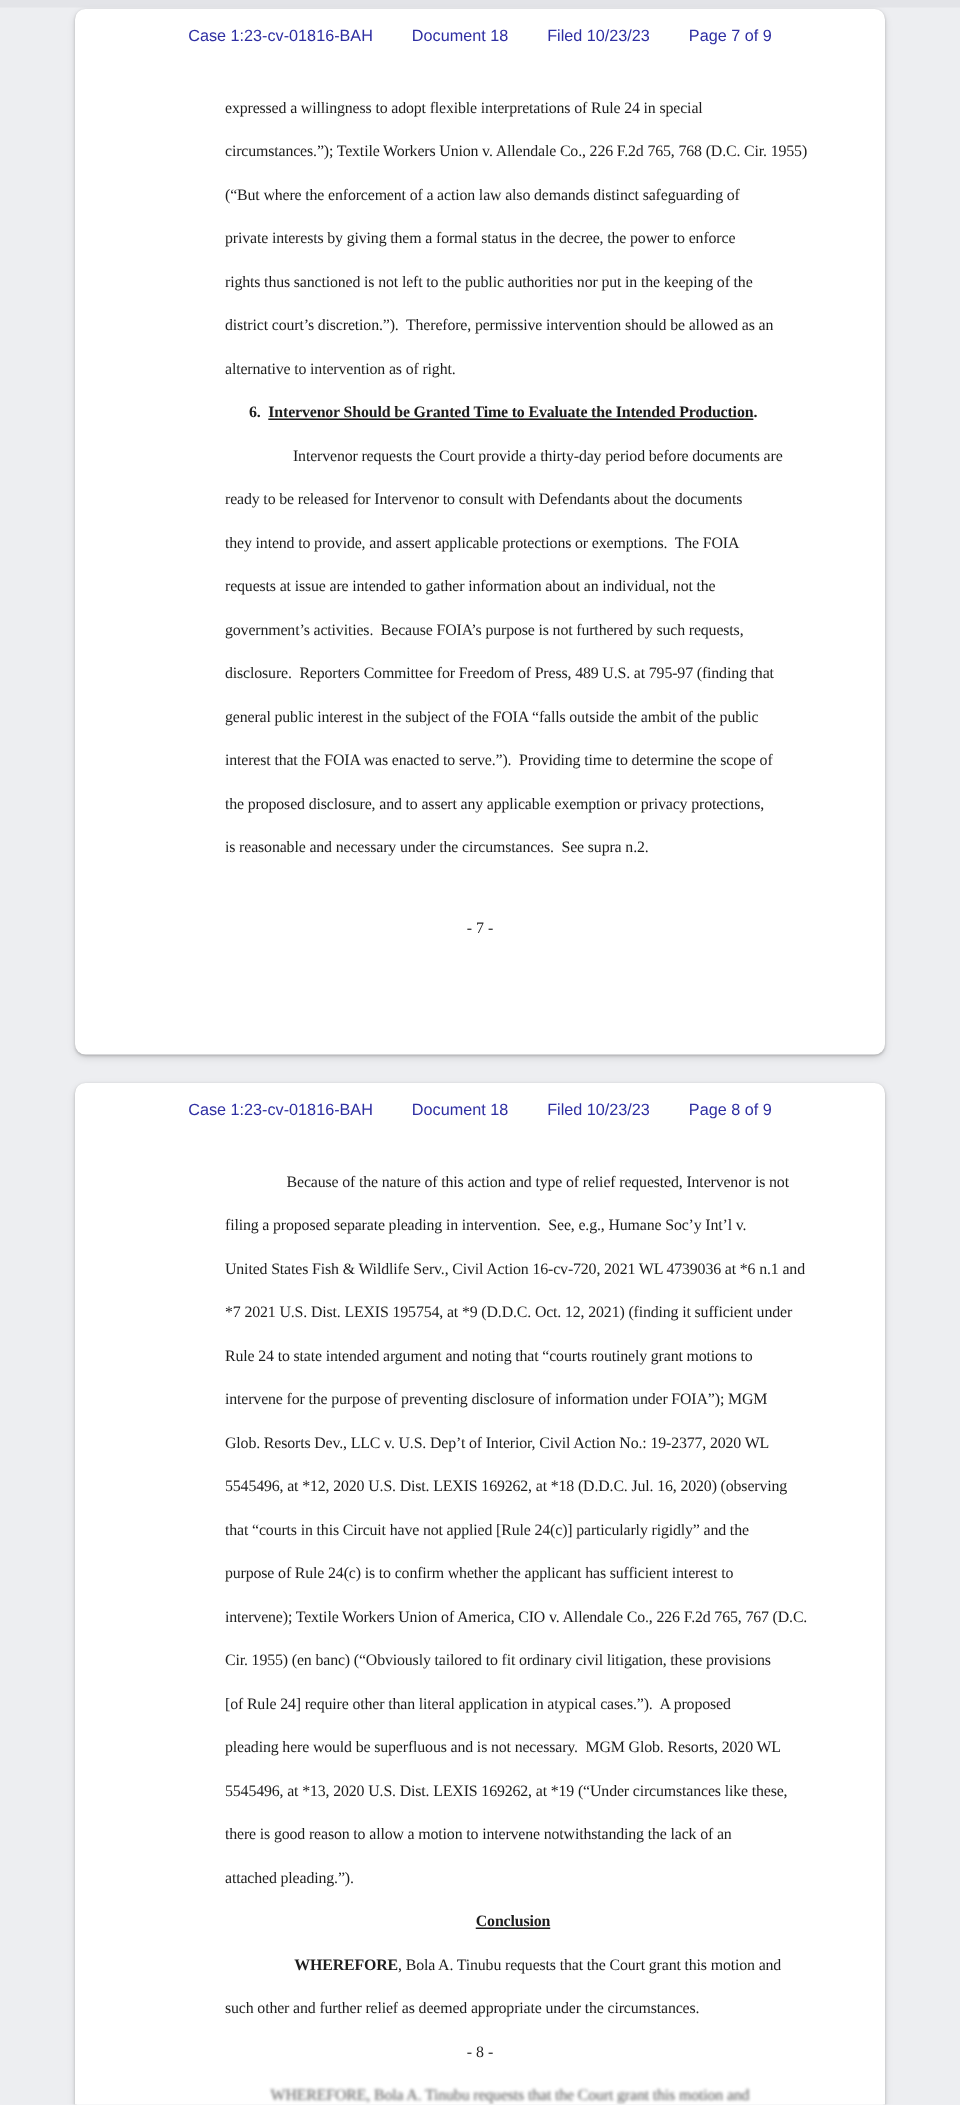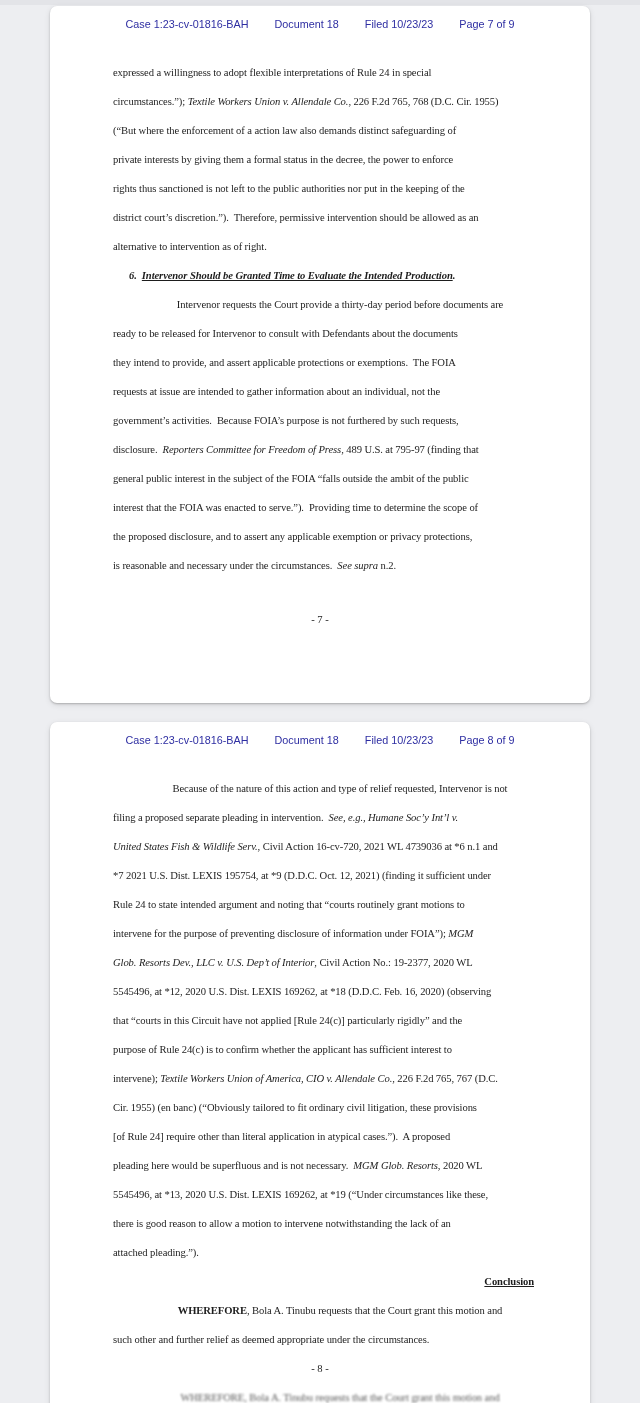--- a/index.html
+++ b/index.html
@@ -15,28 +15,28 @@
     box-sizing:border-box;
   }
   .page-7{top:6px;height:697px;border-radius:7px;}
   .page-8{top:722px;height:690px;border-radius:7px 7px 0 0;}
   .stamp{
     display:flex;justify-content:center;gap:26px;padding-top:12px;
     font-family:"Liberation Sans",sans-serif;font-size:10.8px;
     color:var(--stamp-blue,#2e2ea2);white-space:nowrap;
   }
   .textblock{
-    margin-top:28px;padding:0 56px 0 63px;
+    margin-top:28px;padding:0 56px 0 100px;
     font-size:10.6px;color:#1d1d1d;letter-spacing:-0.1px;
   }
   .ln{height:29px;line-height:29px;white-space:nowrap;}
   .ind{padding-left:33px;text-align:center;}
-  .ind2{padding-left:16px;font-style:italic;}
-  .center{text-align:right;padding-left:0;}
-  .it{font-style:italic;}
+  .ind2{padding-left:16px;}
+  .center{text-align:center;padding-left:0;}
+  .it{}
   .bd{font-weight:700;}
   .un{text-decoration:underline;}
   .pgnum{
     text-align:center;font-size:10.6px;color:#242424;
     height:29px;line-height:29px;
   }
   .pgnum-7{margin-top:25px;}
   .ghostblock{
     margin-top:0;padding:0 56px 0 63px;
     font-size:10.6px;color:#3a3a3a;
@@ -86,21 +86,21 @@
     <span>Page 8 of 9</span>
   </header>
   <div class="textblock">
       <div class="ln ind"><span class="">Because of the nature of this action and type of relief requested, Intervenor is not</span></div>
       <div class="ln"><span class="">filing a proposed separate pleading in intervention.&nbsp; </span><span class="it">See, e.g., Humane Soc’y Int’l v.</span></div>
       <div class="ln"><span class="it">United States Fish &amp; Wildlife Serv.</span><span class="">, Civil Action 16-cv-720, 2021 WL 4739036 at *6 n.1 and</span></div>
       <div class="ln"><span class="">*7 2021 U.S. Dist. LEXIS 195754, at *9 (D.D.C. Oct. 12, 2021) (finding it sufficient under</span></div>
       <div class="ln"><span class="">Rule 24 to state intended argument and noting that “courts routinely grant motions to</span></div>
       <div class="ln"><span class="">intervene for the purpose of preventing disclosure of information under FOIA”); </span><span class="it">MGM</span></div>
       <div class="ln"><span class="it">Glob. Resorts Dev., LLC v. U.S. Dep’t of Interior</span><span class="">, Civil Action No.: 19-2377, 2020 WL</span></div>
-      <div class="ln"><span class="">5545496, at *12, 2020 U.S. Dist. LEXIS 169262, at *18 (D.D.C. Feb. 16, 2020) (observing</span></div>
+      <div class="ln"><span class="">5545496, at *12, 2020 U.S. Dist. LEXIS 169262, at *18 (D.D.C. Jul. 16, 2020) (observing</span></div>
       <div class="ln"><span class="">that “courts in this Circuit have not applied [Rule 24(c)] particularly rigidly” and the</span></div>
       <div class="ln"><span class="">purpose of Rule 24(c) is to confirm whether the applicant has sufficient interest to</span></div>
       <div class="ln"><span class="">intervene); </span><span class="it">Textile Workers Union of America, CIO v. Allendale Co.</span><span class="">, 226 F.2d 765, 767 (D.C.</span></div>
       <div class="ln"><span class="">Cir. 1955) (en banc) (“Obviously tailored to fit ordinary civil litigation, these provisions</span></div>
       <div class="ln"><span class="">[of Rule 24] require other than literal application in atypical cases.”).&nbsp; A proposed</span></div>
       <div class="ln"><span class="">pleading here would be superfluous and is not necessary.&nbsp; </span><span class="it">MGM Glob. Resorts</span><span class="">, 2020 WL</span></div>
       <div class="ln"><span class="">5545496, at *13, 2020 U.S. Dist. LEXIS 169262, at *19 (“Under circumstances like these,</span></div>
       <div class="ln"><span class="">there is good reason to allow a motion to intervene notwithstanding the lack of an</span></div>
       <div class="ln"><span class="">attached pleading.”).</span></div>
       <div class="ln center"><span class="bd un">Conclusion</span></div>

